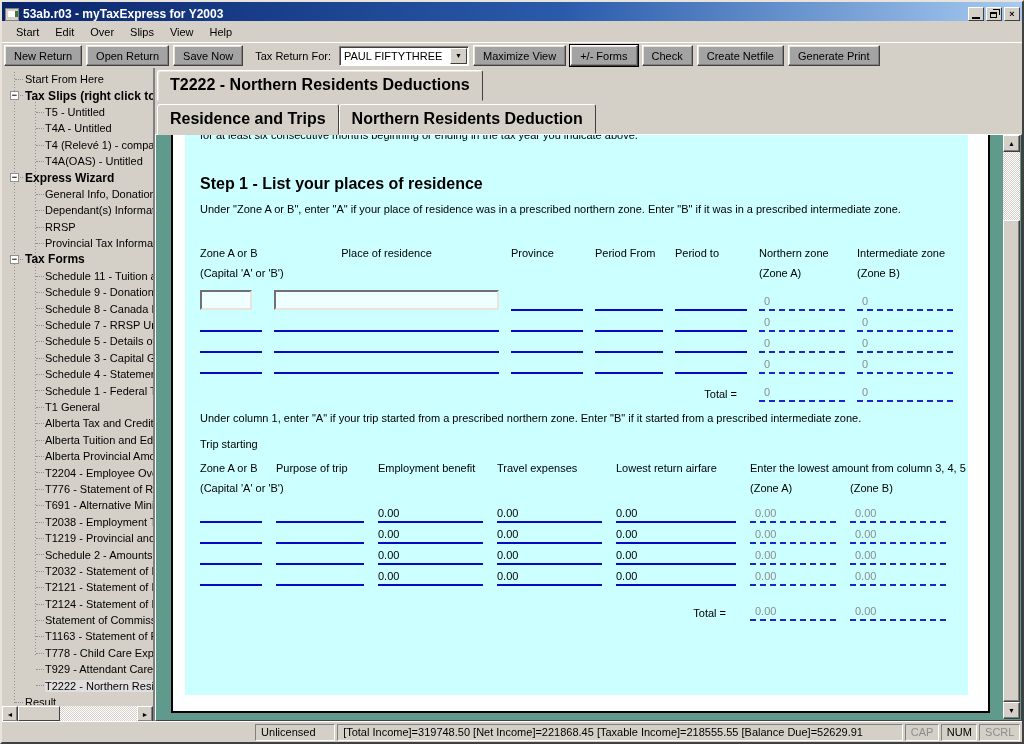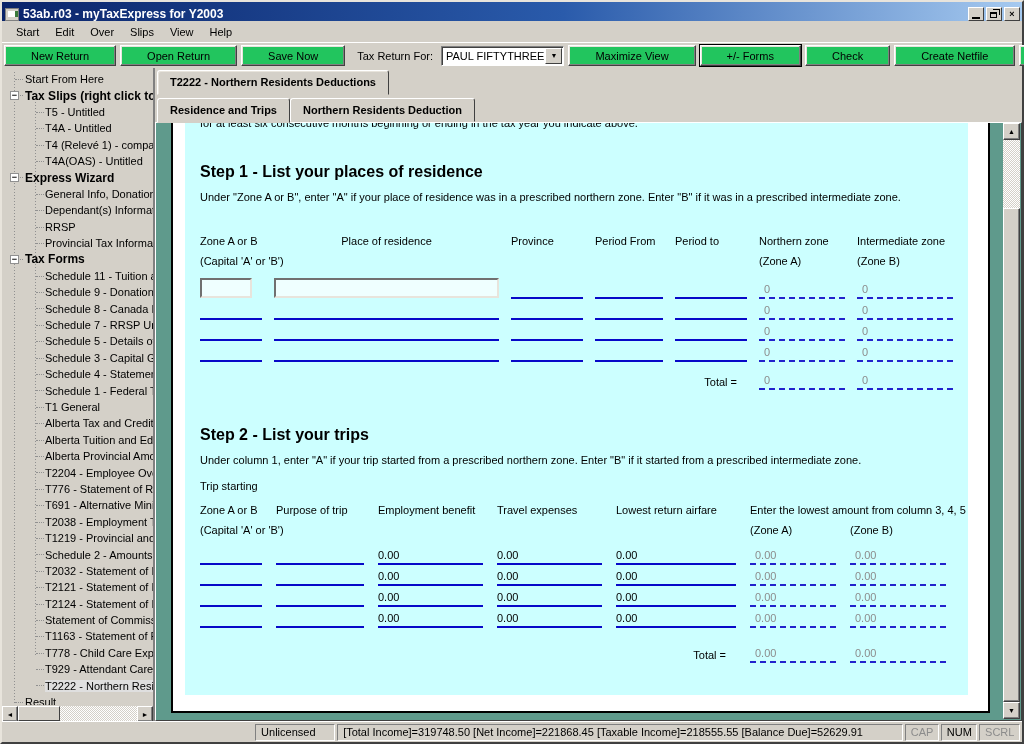--- a/index.html
+++ b/index.html
@@ -26,23 +26,23 @@
   .glyph-restore { width:7px; height:6px; border:1px solid #000; border-top-width:2px;
     box-shadow:2px -2px 0 -0px #D4D0C8, 3px -3px 0 0px #000; margin-top:2px; margin-left:-2px; }
 
   
   .menubar { height:21px; display:flex; align-items:center; padding-left:6px; gap:0; flex:none; }
   .menuitem { padding:2px 8px; }
 
   
   .toolbar { height:26px; display:flex; align-items:center; padding:1px 2px; gap:4px; flex:none;
     border-top:1px solid #fff; }
-  .tbtn { height:21px; background:#22c55e; border:1px solid; border-color:#fff #404040 #404040 #fff;
+  .tbtn { height:21px; background:#a3a3a3; border:1px solid; border-color:#fff #404040 #404040 #fff;
     box-shadow:inset -1px -1px 0 #808080, inset 1px 1px 0 #E8E4DC;
-    padding:0 26px; display:flex; align-items:center; white-space:nowrap; }
+    padding:0 9px; display:flex; align-items:center; white-space:nowrap; }
   .tbtn.default { outline:1px solid #000; outline-offset:0; }
   .tlabel-static { padding:0 4px 0 8px; white-space:nowrap; }
   .combo { width:130px; height:20px; background:#fff; border:1px solid;
     border-color:#808080 #fff #fff #808080; box-shadow:inset 1px 1px 0 #404040;
     display:flex; align-items:center; }
   .combo .val { flex:1; padding-left:4px; white-space:nowrap; overflow:hidden; }
   .combo .drop { width:17px; height:16px; margin:1px; background:#D4D0C8; border:1px solid;
     border-color:#fff #404040 #404040 #fff; font-size:7px; display:flex; align-items:center;
     justify-content:center; flex:none; }
   .u-first::first-letter { text-decoration:underline; }
@@ -74,21 +74,21 @@
     border-color:#fff #404040 #404040 #fff; box-shadow:inset -1px -1px 0 #808080;
     font-size:7px; display:flex; align-items:center; justify-content:center; flex:none; }
   .hthumb { width:42px; background:#D4D0C8; border:1px solid; border-color:#fff #404040 #404040 #fff; }
   .htrack { flex:1; background-image:conic-gradient(#fff 25%,#D4D0C8 0 50%,#fff 0 75%,#D4D0C8 0);
     background-size:2px 2px; }
 
   
   .content { flex:1; display:flex; flex-direction:column; min-width:0; padding-top:2px; }
   .tabstrip { display:flex; padding-left:2px; flex:none; }
   .tab { background:#D4D0C8; border:1px solid; border-color:#fff #404040 transparent #fff;
-    border-top-left-radius:3px; border-top-right-radius:3px; font-weight:bold; font-size:11px;
+    border-top-left-radius:3px; border-top-right-radius:3px; font-weight:bold; font-size:16px;
     padding:5px 12px 4px 12px; white-space:nowrap; }
   .tabstrip1 .tab { box-shadow:inset 1px 1px 0 #E8E4DC; }
   .tabstrip2 { margin-top:4px; }
   .tab.active { position:relative; z-index:2; padding-bottom:6px; margin-bottom:-1px; }
   .tabpanel { flex:1; background:#5F9A8C; border:1px solid; border-color:#fff #404040 #404040 #fff;
     position:relative; overflow:hidden; min-height:0; }
 
   .page { position:absolute; left:15px; top:0; right:31px; bottom:7px; background:#fff;
     border:2px solid #000; border-top:none; overflow:hidden; }
   .cyan { position:absolute; left:12px; right:20px; top:0; bottom:16px; background:#CCFFFF;
@@ -402,21 +402,20 @@
             <div class="s1grid row" style="margin-top:7px;">
               <div></div>
                 <div></div>
                 <div></div>
                 <div></div>
               <div class="totlabel">Total =</div>
               <div class="d">0</div>
               <div class="d">0</div>
             </div>
 
-            <div class="steptitle" style="margin-top:36px;">Step 2 - List your trips</div>
             <div class="stepdesc">Under column 1, enter "A" if your trip started from a prescribed northern zone. Enter "B" if it started from a prescribed intermediate zone.</div>
             <div style="margin-top:14px;">Trip starting</div>
 
             <div class="s2grid" style="margin-top:8px;">
               <div class="hcell" style="grid-column:1;">
                   <div>Zone A or B</div>
                   <div>(Capital 'A' or 'B')</div>
                 </div>
               <div class="hcell">Purpose of trip</div>
               <div class="hcell">Employment benefit</div>

